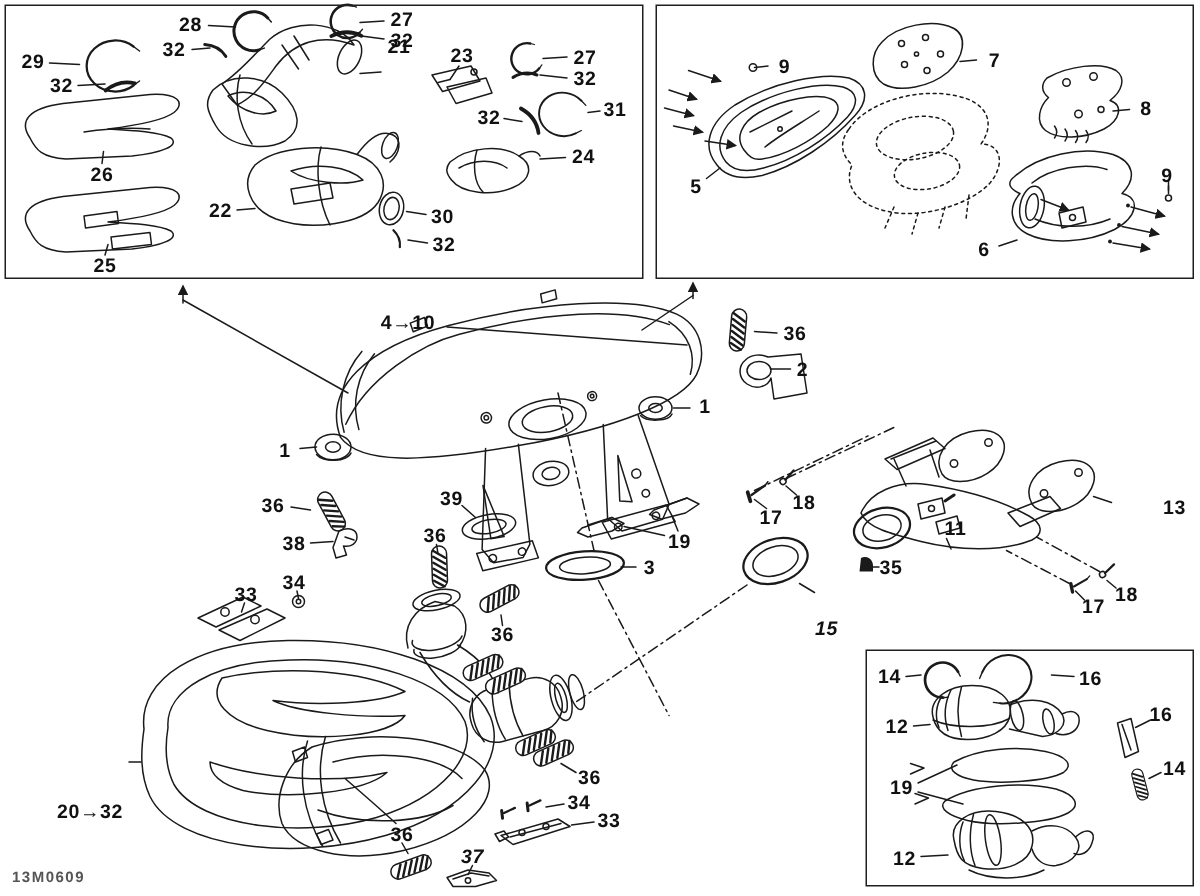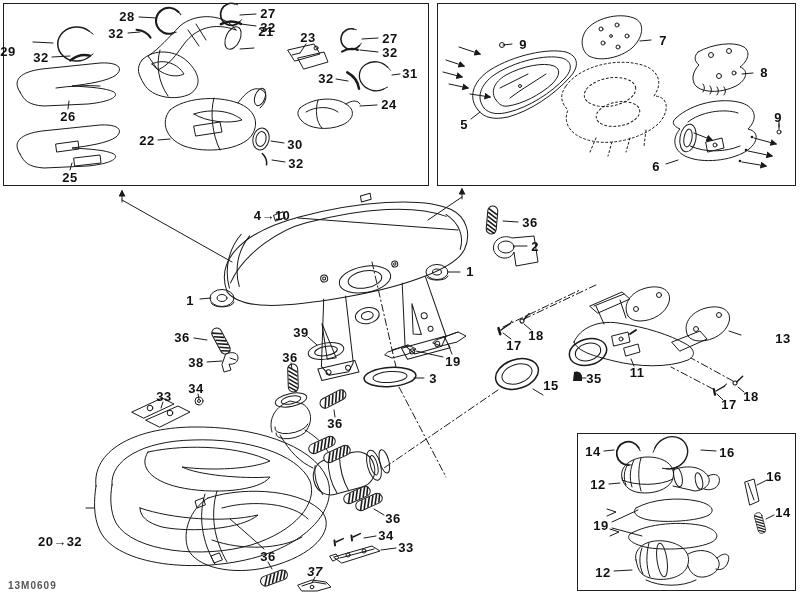--- a/index.html
+++ b/index.html
@@ -461,21 +461,21 @@
   </svg>
 
   <div class="code">13M0609</div>
 <div class="inset" style="left: 3px; top: 3px; width: 426px; height: 183px;"></div>
     <div class="inset" style="left: 437px; top: 3px; width: 359px; height: 183px;"></div>
     <div class="inset" style="left: 577px; top: 433px; width: 219px; height: 158px;"></div>
     <div class="callout" style="left: 127px; top: 16px;">28</div>
     <div class="callout" style="left: 268px; top: 13px;">27</div>
     <div class="callout" style="left: 268px; top: 27px;">32</div>
     <div class="callout" style="left: 116px; top: 33px;">32</div>
-    <div class="callout" style="left: 8px; top: 41px; margin-top: 10px;">29</div>
+    <div class="callout" style="left: 22px; top: 41px;">29</div>
     <div class="callout" style="left: 41px; top: 57px;">32</div>
     <div class="callout" style="left: 266px; top: 31px;">21</div>
     <div class="callout" style="left: 308px; top: 37px;">23</div>
     <div class="callout" style="left: 390px; top: 38px;">27</div>
     <div class="callout" style="left: 390px; top: 52px;">32</div>
     <div class="callout" style="left: 410px; top: 73px;">31</div>
     <div class="callout" style="left: 326px; top: 78px;">32</div>
     <div class="callout" style="left: 68px; top: 116px;">26</div>
     <div class="callout" style="left: 147px; top: 140px;">22</div>
     <div class="callout" style="left: 295px; top: 144px;">30</div>
@@ -497,23 +497,23 @@
     <div class="callout" style="left: 196px; top: 362px;">38</div>
     <div class="callout" style="left: 301px; top: 332px;">39</div>
     <div class="callout" style="left: 290px; top: 357px;">36</div>
     <div class="callout" style="left: 196px; top: 388px;">34</div>
     <div class="callout" style="left: 164px; top: 396px;">33</div>
     <div class="callout" style="left: 433px; top: 378px;">3</div>
     <div class="callout" style="left: 453px; top: 361px;">19</div>
     <div class="callout" style="left: 514px; top: 345px;">17</div>
     <div class="callout" style="left: 536px; top: 335px;">18</div>
     <div class="callout" style="left: 751px; top: 338px; margin-left: 32px;">13</div>
-    <div class="callout" style="left: 637px; top: 372px;">11</div>
+    <div class="callout" style="left: 637px; top: 352px;">11</div>
     <div class="callout" style="left: 594px; top: 378px;">35</div>
-    <div class="callout" style="left: 551px; top: 385px;">15</div>
+    <div class="callout" style="left: 551px; top: 419px; font-style: italic;">15</div>
     <div class="callout" style="left: 729px; top: 404px;">17</div>
     <div class="callout" style="left: 751px; top: 396px;">18</div>
     <div class="callout" style="left: 60px; top: 507px; margin-top: 34px;">20→32</div>
     <div class="callout" style="left: 335px; top: 423px;">36</div>
     <div class="callout" style="left: 393px; top: 518px;">36</div>
     <div class="callout" style="left: 386px; top: 535px;">34</div>
     <div class="callout" style="left: 406px; top: 547px;">33</div>
     <div class="callout" style="left: 268px; top: 556px;">36</div>
     <div class="callout" style="left: 315px; top: 571px; font-style: italic;">37</div>
     <div class="callout" style="left: 593px; top: 451px;">14</div>

